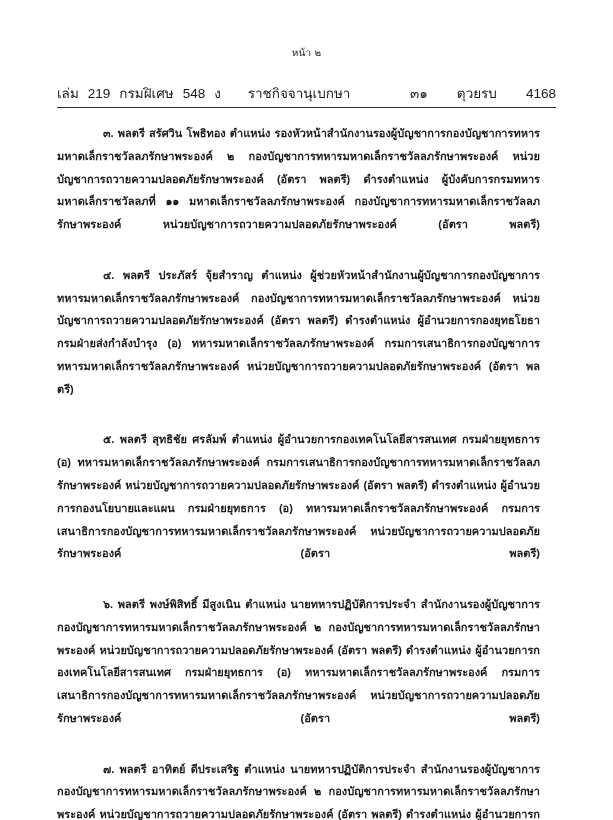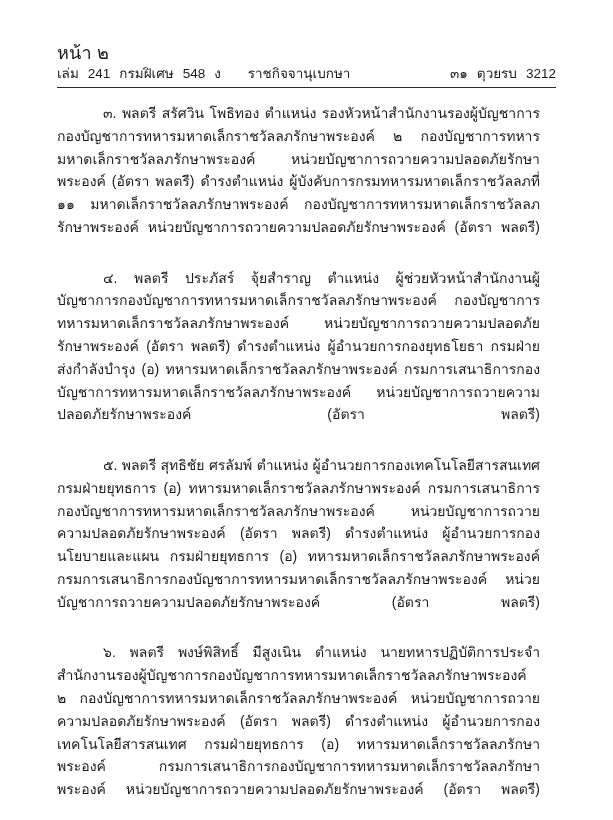--- a/index.html
+++ b/index.html
@@ -21,22 +21,22 @@
     height: 820px;
     box-sizing: border-box;
     padding: 0 57px;
   }
 
   
   .masthead {
     padding-top: 44px;
   }
   .masthead-page {
-    text-align: left;
-    font-size: 18px;
+    text-align: center;
+    font-size: 10px;
     line-height: 18px;
     letter-spacing: 0.2px;
     white-space: pre;
   }
   .masthead-row {
     display: flex;
     align-items: baseline;
     justify-content: space-between;
     font-size: 13.5px;
     line-height: 19px;
@@ -54,44 +54,47 @@
     margin-right: 9px;
   }
   .masthead-right > span:last-child {
     margin-right: 0;
   }
   .masthead-center {
     flex: 0 0 auto;
     margin-left: 14px;
     margin-right: auto;
     padding-left: 4px;
+    margin-top: 20px;
   }
   .masthead-right {
     margin-left: auto;
+    gap: 20px;
   }
   .masthead-rule {
     border: 0;
     border-top: 1.3px solid #2b2b2b;
     margin: 4px 0 0 0;
     width: 100%;
   }
 
   
   .body-content {
     margin-top: 14px;
   }
   .clause {
-    font-size: 14px;
+    font-size: 11px;
     line-height: 22.8px;
     text-align: justify;
     text-justify: inter-word;
     text-indent: 46px;
     margin: 0 16px 5px 0;
     word-spacing: 0.4px;
     hyphens: none;
+    font-weight: bold;
   }
   .clause:last-child {
     margin-bottom: 0;
   }
   
   .clause::after {
     content: "";
     display: inline-block;
     width: 100%;
   }
@@ -102,32 +105,32 @@
 <div class="page">
 
   <div class="masthead">
 
     <div class="masthead-page">หน้า ๒</div>
 
     <div class="masthead-row">
 
       <div class="masthead-left">
         <span>เล่ม</span>
-        <span>241</span>
+        <span>219</span>
         <span>กรมฝิเศษ</span>
         <span>548</span>
         <span>ง</span>
       </div>
 
       <div class="masthead-center">ราชกิจจานุเบกษา</div>
 
       <div class="masthead-right">
         <span>๓๑</span>
         <span>ตุวยรบ</span>
-        <span>3212</span>
+        <span>4168</span>
       </div>
 
     </div>
 
     <hr class="masthead-rule">
   </div>
 
   <div class="body-content">
     <p class="clause">๓.  พลตรี สรัศวิน โพธิทอง  ตำแหน่ง  รองหัวหน้าสำนักงานรองผู้บัญชาการกองบัญชาการทหารมหาดเล็กราชวัลลภรักษาพระองค์ ๒ กองบัญชาการทหารมหาดเล็กราชวัลลภรักษาพระองค์ หน่วยบัญชาการถวายความปลอดภัยรักษาพระองค์ (อัตรา  พลตรี)  ดำรงตำแหน่ง  ผู้บังคับการกรมทหารมหาดเล็กราชวัลลภที่ ๑๑ มหาดเล็กราชวัลลภรักษาพระองค์ กองบัญชาการทหารมหาดเล็กราชวัลลภรักษาพระองค์  หน่วยบัญชาการถวายความปลอดภัยรักษาพระองค์ (อัตรา  พลตรี)</p>
     <p class="clause">๔.  พลตรี ประภัสร์ จุ้ยสำราญ  ตำแหน่ง  ผู้ช่วยหัวหน้าสำนักงานผู้บัญชาการกองบัญชาการทหารมหาดเล็กราชวัลลภรักษาพระองค์  กองบัญชาการทหารมหาดเล็กราชวัลลภรักษาพระองค์ หน่วยบัญชาการถวายความปลอดภัยรักษาพระองค์ (อัตรา  พลตรี)  ดำรงตำแหน่ง  ผู้อำนวยการกองยุทธโยธา  กรมฝ่ายส่งกำลังบำรุง (อ) ทหารมหาดเล็กราชวัลลภรักษาพระองค์ กรมการเสนาธิการกองบัญชาการทหารมหาดเล็กราชวัลลภรักษาพระองค์  หน่วยบัญชาการถวายความปลอดภัยรักษาพระองค์ (อัตรา  พลตรี)</p>

